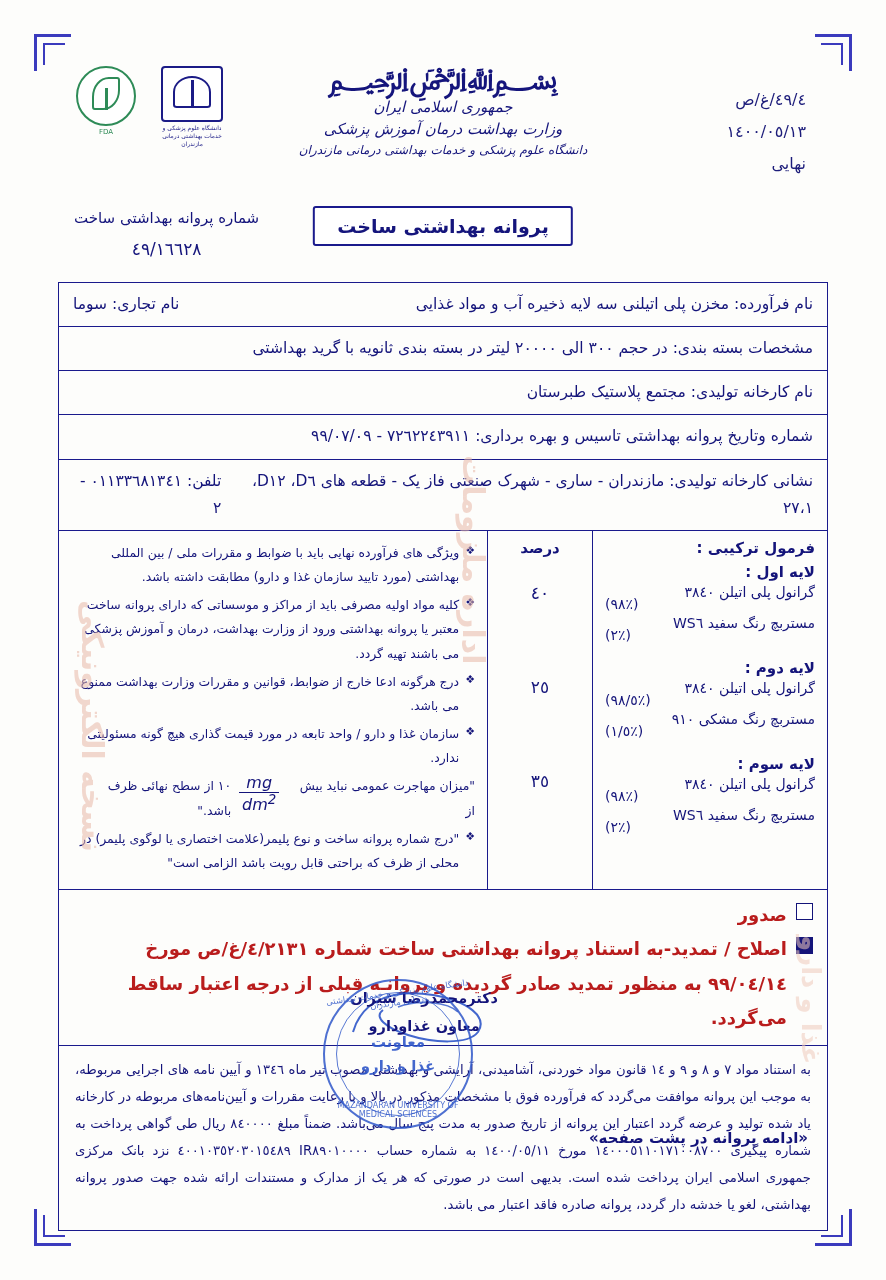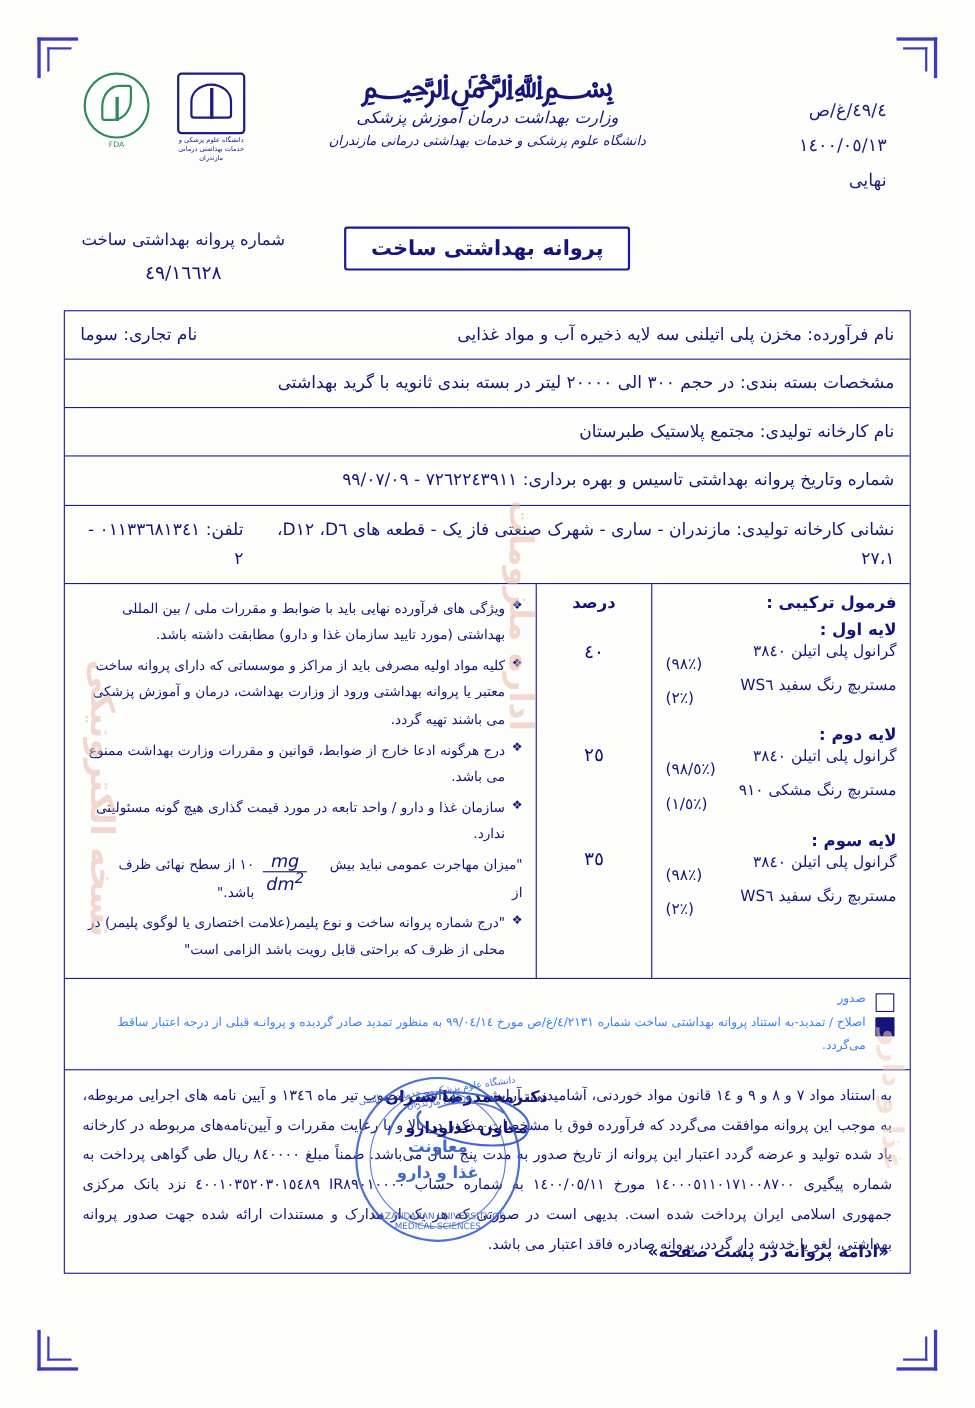--- a/index.html
+++ b/index.html
@@ -259,23 +259,24 @@
     margin: 0 2px;
     direction: ltr;
   }
   .frac .num { border-bottom: 1px solid #14147a; display: block; padding: 0 3px;}
   .frac .den { display: block; padding: 0 3px;}
 
   
   .issuance {
     border-bottom: 1.5px solid #1a1a8c;
     padding: 8px 14px 10px;
-    font-size: 11px;
+    font-size: 18px;
     line-height: 1.9;
-    color: #3b82f6;
+    color: #b91c1c;
+    font-weight: bold;
   }
   .chk-line { display: flex; align-items: flex-start; gap: 9px; }
   .chk {
     width: 15px; height: 15px;
     border: 1.5px solid #14147a;
     flex: 0 0 auto;
     margin-top: 5px;
     background: #fff;
   }
   .chk.filled { background: #14147a; }
@@ -414,20 +415,21 @@
   <div class="header">
 
     <div class="ref-block">
       <div>٤٩/٤/غ/ص</div>
       <div>١٤٠٠/٠٥/١٣</div>
       <div>نهایی</div>
     </div>
 
     <div class="emblem">
       <div class="tulip">﷽</div>
+      <div class="ln ln2">جمهوری اسلامی ایران</div>
       <div class="ln ln2">وزارت بهداشت درمان آموزش پزشکی</div>
       <div class="ln ln3">دانشگاه علوم پزشکی و خدمات بهداشتی درمانی مازندران</div>
     </div>
 
     <div class="logos">
       <div class="logo-box logo-univ">
         <div class="logo-art"></div>
         <div class="logo-cap">دانشگاه علوم پزشکی و خدمات بهداشتی درمانی مازندران</div>
       </div>
       <div class="logo-box logo-fda">

